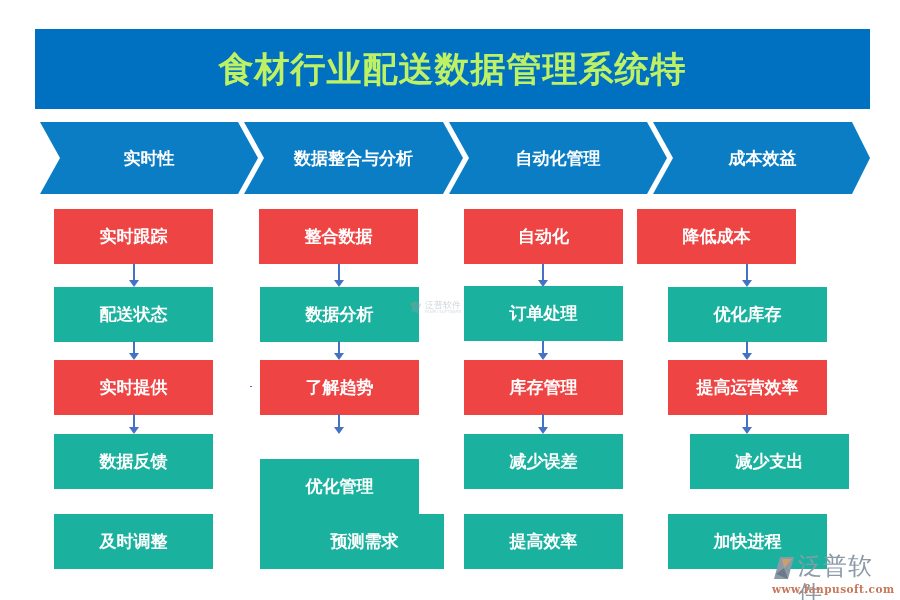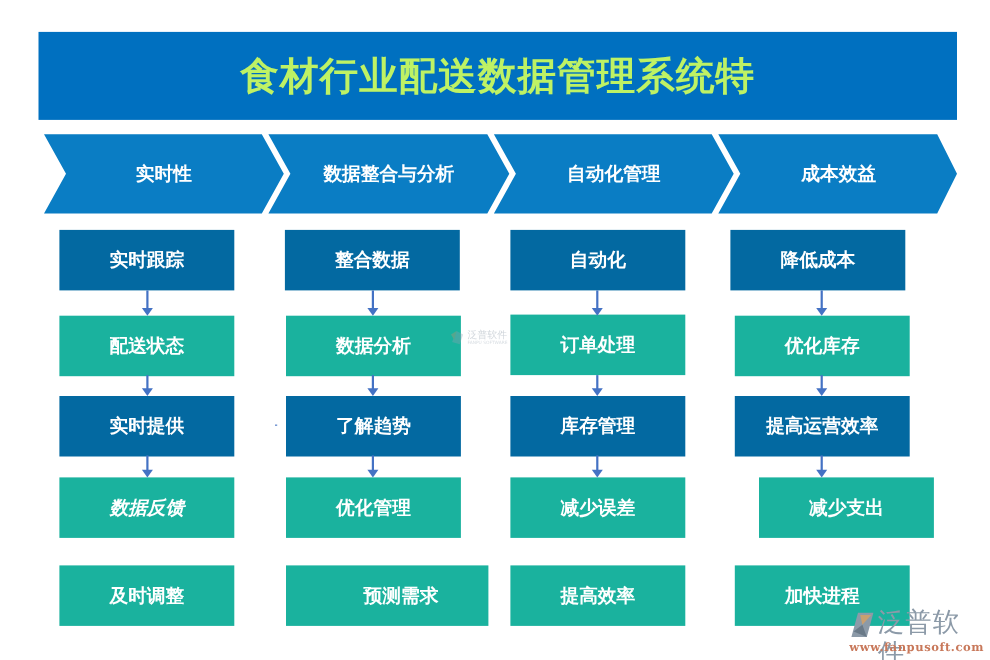--- a/index.html
+++ b/index.html
@@ -16,21 +16,21 @@
     }
     .chevrons { position: absolute; left: 0; top: 0; width: 900px; height: 600px; pointer-events: none; }
     .chev-label {
       position: absolute; top: 122px; height: 72px; display: flex; align-items: center; justify-content: center;
       color: #ffffff; font-size: 17px; font-weight: bold;
     }
     .box {
       position: absolute; width: 159px; height: 55px; display: flex; align-items: center; justify-content: center;
       color: #ffffff; font-size: 17px; font-weight: bold;
     }
-    .box.blue { background: #0369a1; }
+    .box.blue { background: #ef4444; }
     .box.green { background: #1ab29e; }
     .arrow { position: absolute; width: 10px; }
     .arrow .line { position: absolute; left: 4px; top: 0; width: 1.5px; background: #4472c4; }
     .arrow .head {
       position: absolute; left: 0; width: 0; height: 0;
       border-left: 5px solid transparent; border-right: 5px solid transparent; border-top: 7px solid #4472c4;
     }
     .dot { position: absolute; left: 250px; top: 386px; width: 2px; height: 1px; background: #4472c4; }
     .wm-center {
       position: absolute; left: 408px; top: 300px; display: flex; align-items: center; gap: 3px; opacity: 0.35;
@@ -63,36 +63,36 @@
 </svg>
 
 <div class="chev-label" style="left:60px;width:178px;">实时性</div>
 <div class="chev-label" style="left:264px;width:179px;">数据整合与分析</div>
 <div class="chev-label" style="left:469px;width:178px;">自动化管理</div>
 <div class="chev-label" style="left:673px;width:179px;">成本效益</div>
 
 <div class="box blue" style="left:54px;top:209px;">实时跟踪</div>
 <div class="box green" style="left:54px;top:287px;font-family:Liberation Serif, serif;">配送状态</div>
 <div class="box blue" style="left:54px;top:360px;">实时提供</div>
-<div class="box green" style="left:54px;top:434px;font-style:italic;">数据反馈</div>
+<div class="box green" style="left:54px;top:434px;">数据反馈</div>
 <div class="box green" style="left:54px;top:514px;">及时调整</div>
 
 <div class="box blue" style="left:259px;top:209px;">整合数据</div>
 <div class="box green" style="left:260px;top:287px;">数据分析</div>
 <div class="box blue" style="left:260px;top:360px;">了解趋势</div>
-<div class="box green" style="left:260px;top:434px;">优化管理</div>
+<div class="box green" style="left:260px;top:459px;">优化管理</div>
 <div class="box green" style="left:260px;top:514px;padding-left:25px;">预测需求</div>
 
 <div class="box blue" style="left:464px;top:209px;">自动化</div>
 <div class="box green" style="left:464px;top:286px;">订单处理</div>
 <div class="box blue" style="left:464px;top:360px;">库存管理</div>
 <div class="box green" style="left:464px;top:434px;">减少误差</div>
 <div class="box green" style="left:464px;top:514px;">提高效率</div>
 
-<div class="box blue" style="left:664px;top:209px;">降低成本</div>
+<div class="box blue" style="left:637px;top:209px;">降低成本</div>
 <div class="box green" style="left:668px;top:287px;">优化库存</div>
 <div class="box blue" style="left:668px;top:360px;">提高运营效率</div>
 <div class="box green" style="left:668px;top:434px;margin-left:22px;">减少支出</div>
 <div class="box green" style="left:668px;top:514px;">加快进程</div>
 
 <div class="arrow" style="left:129px;top:264px;height:23px;">
     <div class="line" style="height:17px;"></div>
     <div class="head" style="top:16px;"></div>
   </div>
 <div class="arrow" style="left:129px;top:341px;height:19px;">

